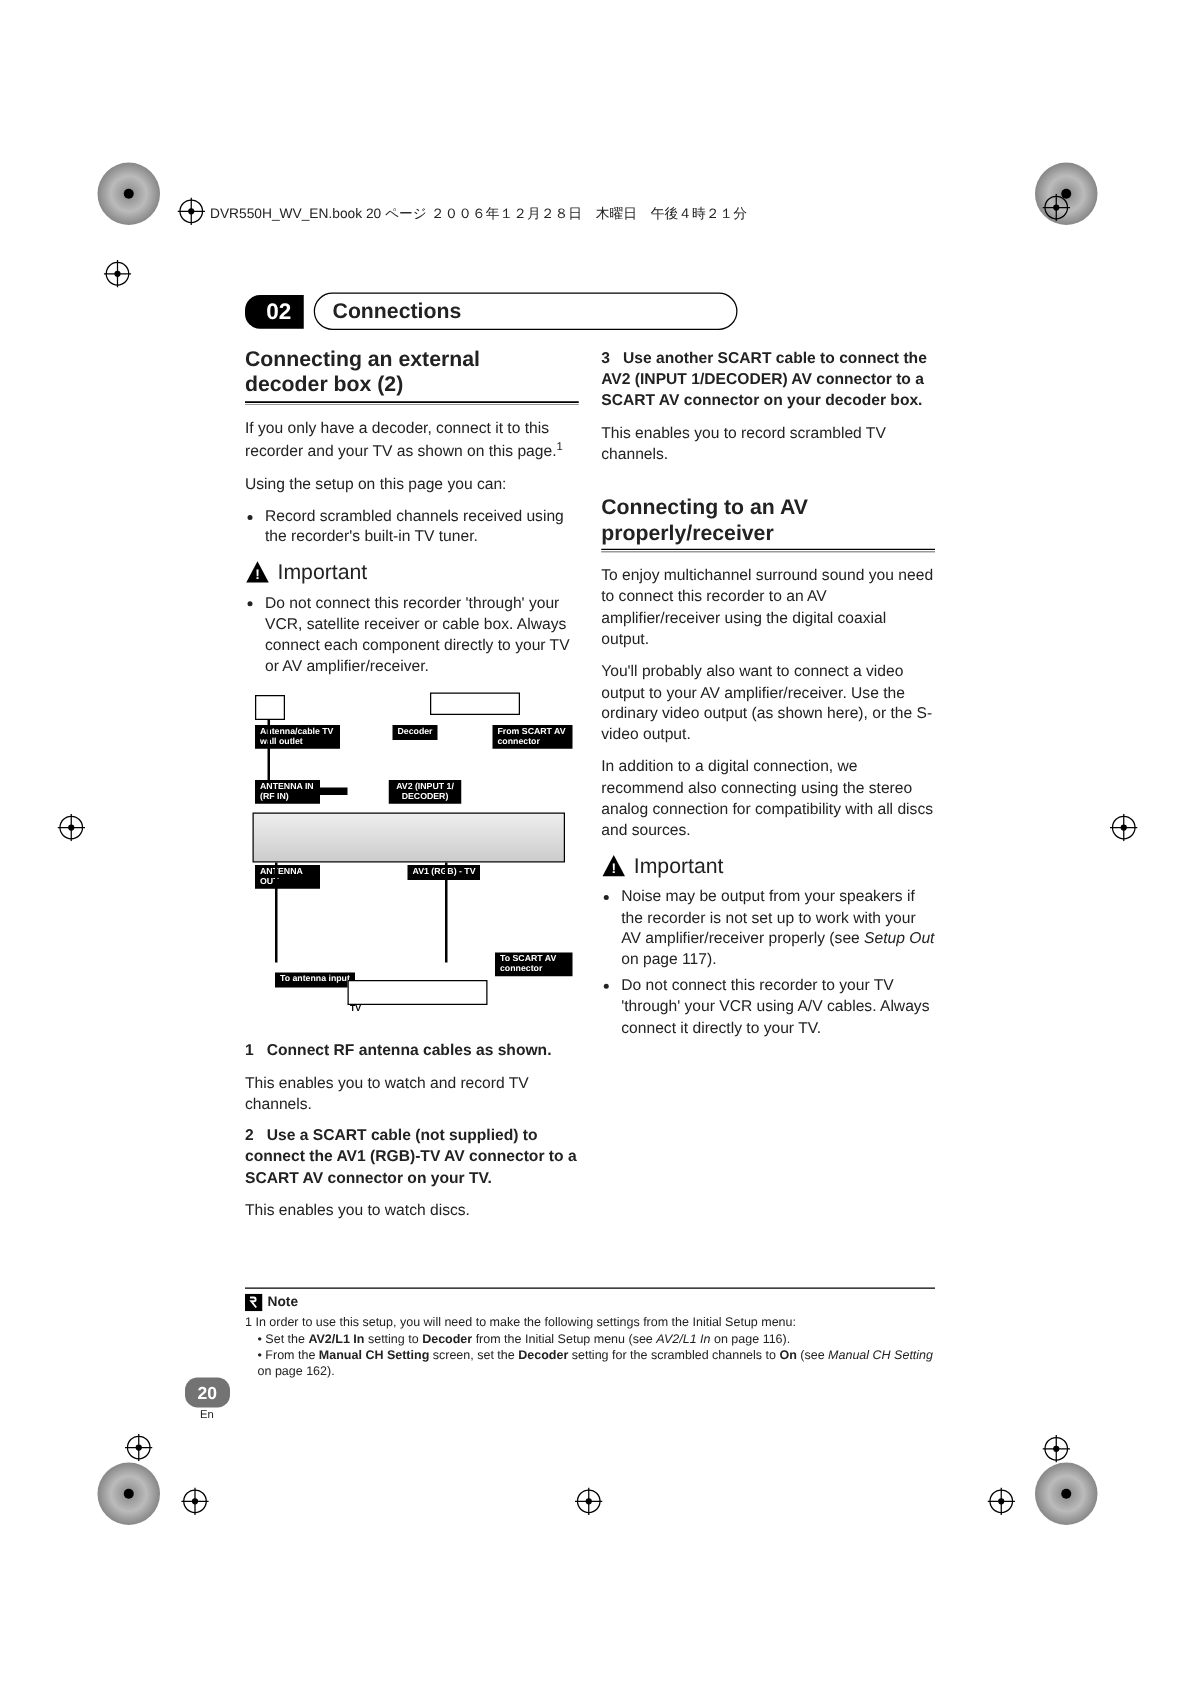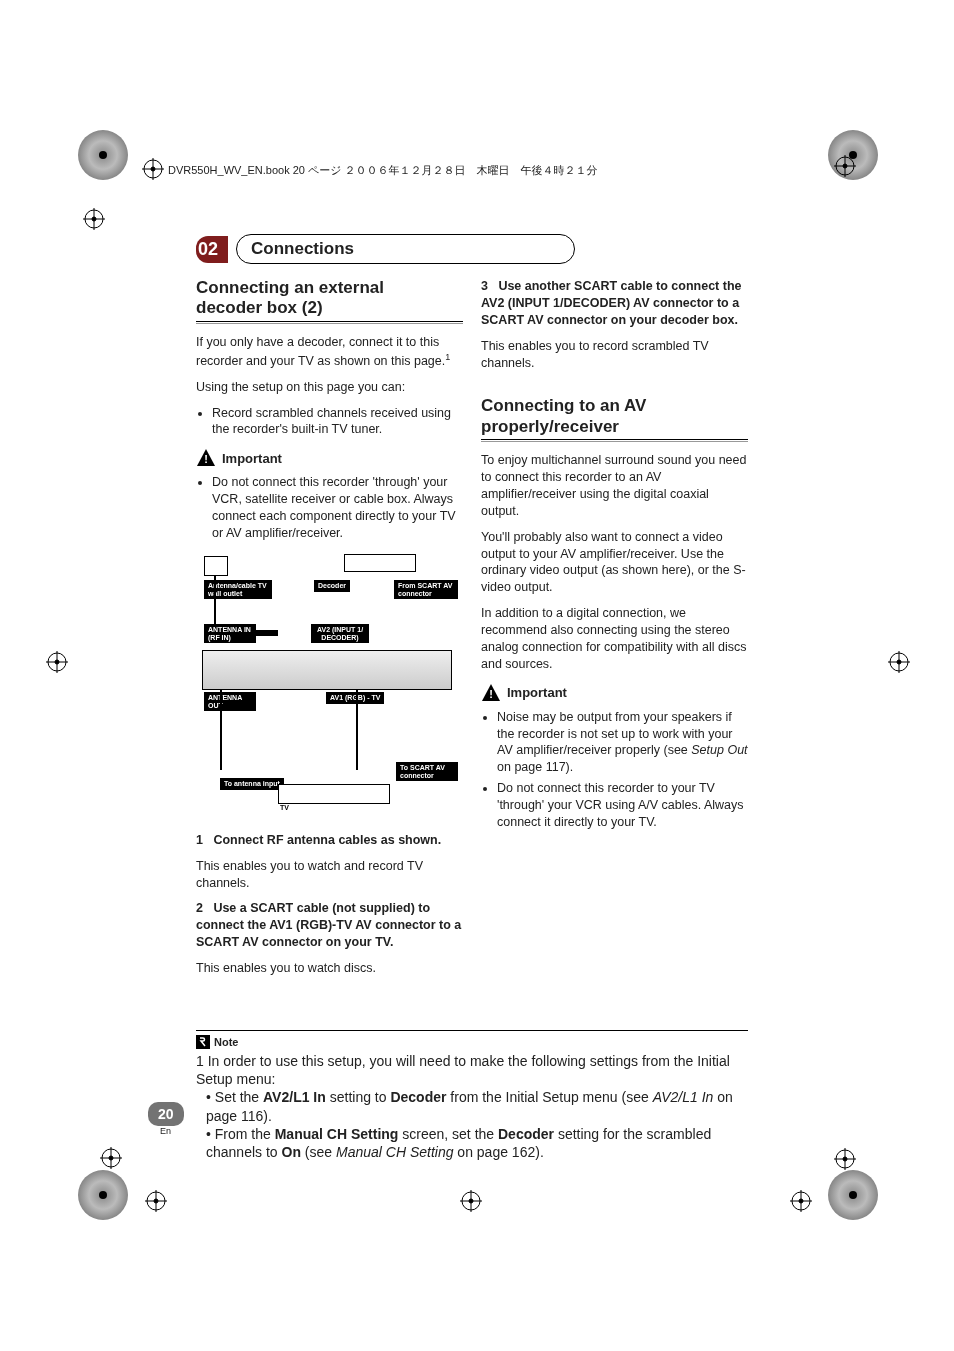--- a/index.html
+++ b/index.html
@@ -5,47 +5,47 @@
 body{margin:0;font-family:Arial,Helvetica,sans-serif;font-size:12.5px;color:#222;background:#fff}
 .page{width:954px;height:1351px;position:relative;margin:0 auto;box-sizing:border-box}
 .reg{position:absolute;width:22px;height:22px}
 .reg circle{fill:none;stroke:#000;stroke-width:1}
 .reg .inner{fill:#000}
 .disc{position:absolute;width:50px;height:50px;border-radius:50%;background:radial-gradient(circle,#888 0%,#bbb 40%,#888 70%,#bbb 100%)}
 .disc::after{content:"";position:absolute;left:50%;top:50%;width:8px;height:8px;background:#000;border-radius:50%;transform:translate(-50%,-50%)}
 .header-line{position:absolute;left:142px;top:163px;font-size:11px;display:flex;align-items:center;gap:4px}
 .content{position:absolute;left:196px;top:234px;width:552px}
 .ch-row{display:flex;align-items:center;gap:8px;margin-bottom:6px}
-.ch-badge{background:#7f1d1d;color:#fff;font-size:18px;font-weight:bold;border-radius:12px 0 0 12px;padding:3px 10px 3px 2px}
+.ch-badge{background:#000000;color:#fff;font-size:18px;font-weight:bold;border-radius:12px 0 0 12px;padding:3px 10px 3px 17px}
 .ch-pill{border:1px solid #000;border-radius:16px;padding:4px 220px 4px 14px;font-size:17px;font-weight:bold}
 .cols{display:flex;gap:18px;margin-top:14px}
 .col{flex:1}
 h2{font-size:17px;font-weight:bold;margin:0 0 2px 0;line-height:1.2}
 .h2-under{height:3px;background:linear-gradient(to bottom,#000 0,#000 1px,transparent 1px,transparent 2px,#999 2px,#999 3px);margin-bottom:10px}
 p{margin:0 0 9px 0;line-height:1.35}
 .sup{font-size:9px;vertical-align:super}
 ul{margin:0 0 10px 0;padding-left:16px}
 li{margin-bottom:4px;line-height:1.35}
 .imp-row{display:flex;align-items:center;gap:6px;margin:10px 0 6px 0}
 .imp-row svg{width:20px;height:20px}
-.imp-lbl{font-weight:bold;font-size:13px}
+.imp-lbl{font-weight:normal;font-size:17px}
 .step-intro{font-weight:normal}
 .step-intro b{font-weight:bold}
 .italic{font-style:italic}
 .diagram{width:260px;height:270px;border:0;margin:6px 0 10px 0;position:relative;font-size:7px;color:#fff;font-weight:bold}
 .d-box{position:absolute;background:#000;padding:2px 4px;line-height:1.1}
 .d-dev{position:absolute;border:1px solid #000;background:#fff}
 .d-arrow{position:absolute;background:#000;height:6px}
 .d-line{position:absolute;background:#000}
 .note-sec{position:absolute;left:196px;top:1030px;width:552px}
 .note-rule{height:1px;background:#000;margin-bottom:4px}
 .note-hdr{display:flex;align-items:center;gap:4px;margin-bottom:3px}
 .note-hdr svg{width:14px;height:14px}
 .note-hdr span{font-size:11px;font-weight:bold}
-.note-body{font-size:14px;line-height:1.3}
+.note-body{font-size:10px;line-height:1.3}
 .pg-badge{position:absolute;left:148px;top:1102px;background:#737373;color:#fff;font-weight:bold;font-size:14px;padding:4px 10px;border-radius:10px}
 .pg-en{position:absolute;left:160px;top:1126px;font-size:9px}
 </style>
 </head>
 <body>
 
 <div class="page">
 
 <div class="disc" style="left:78px;top:130px"></div>
 <div class="disc" style="left:828px;top:130px"></div>

